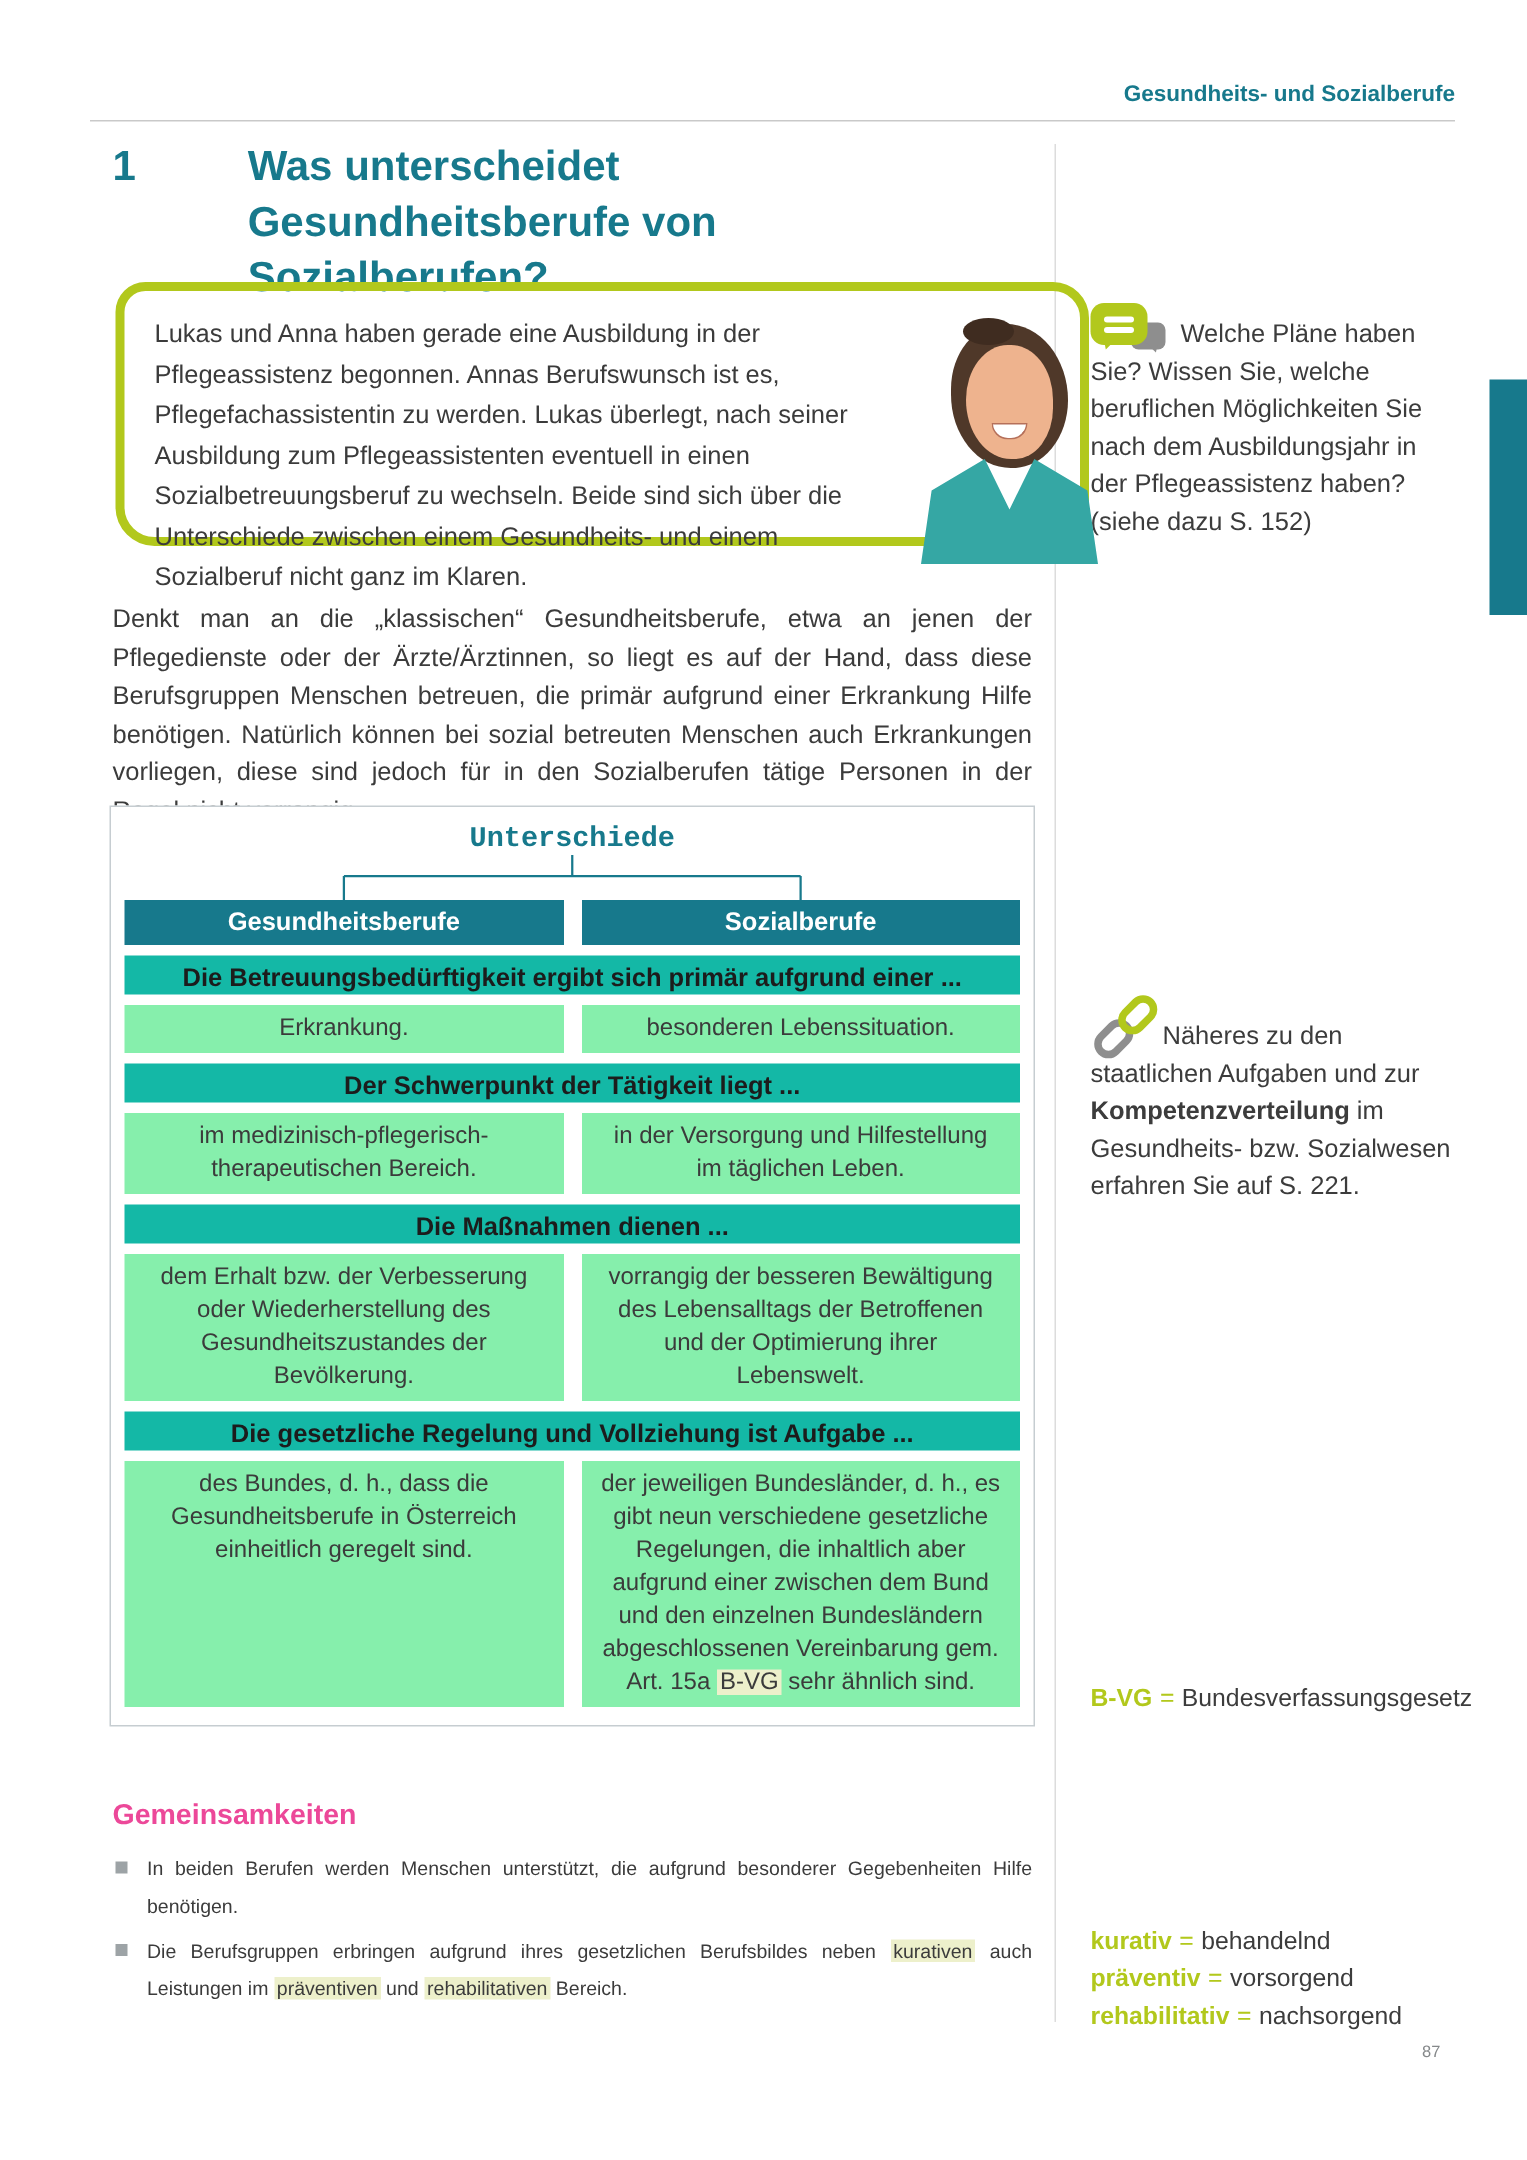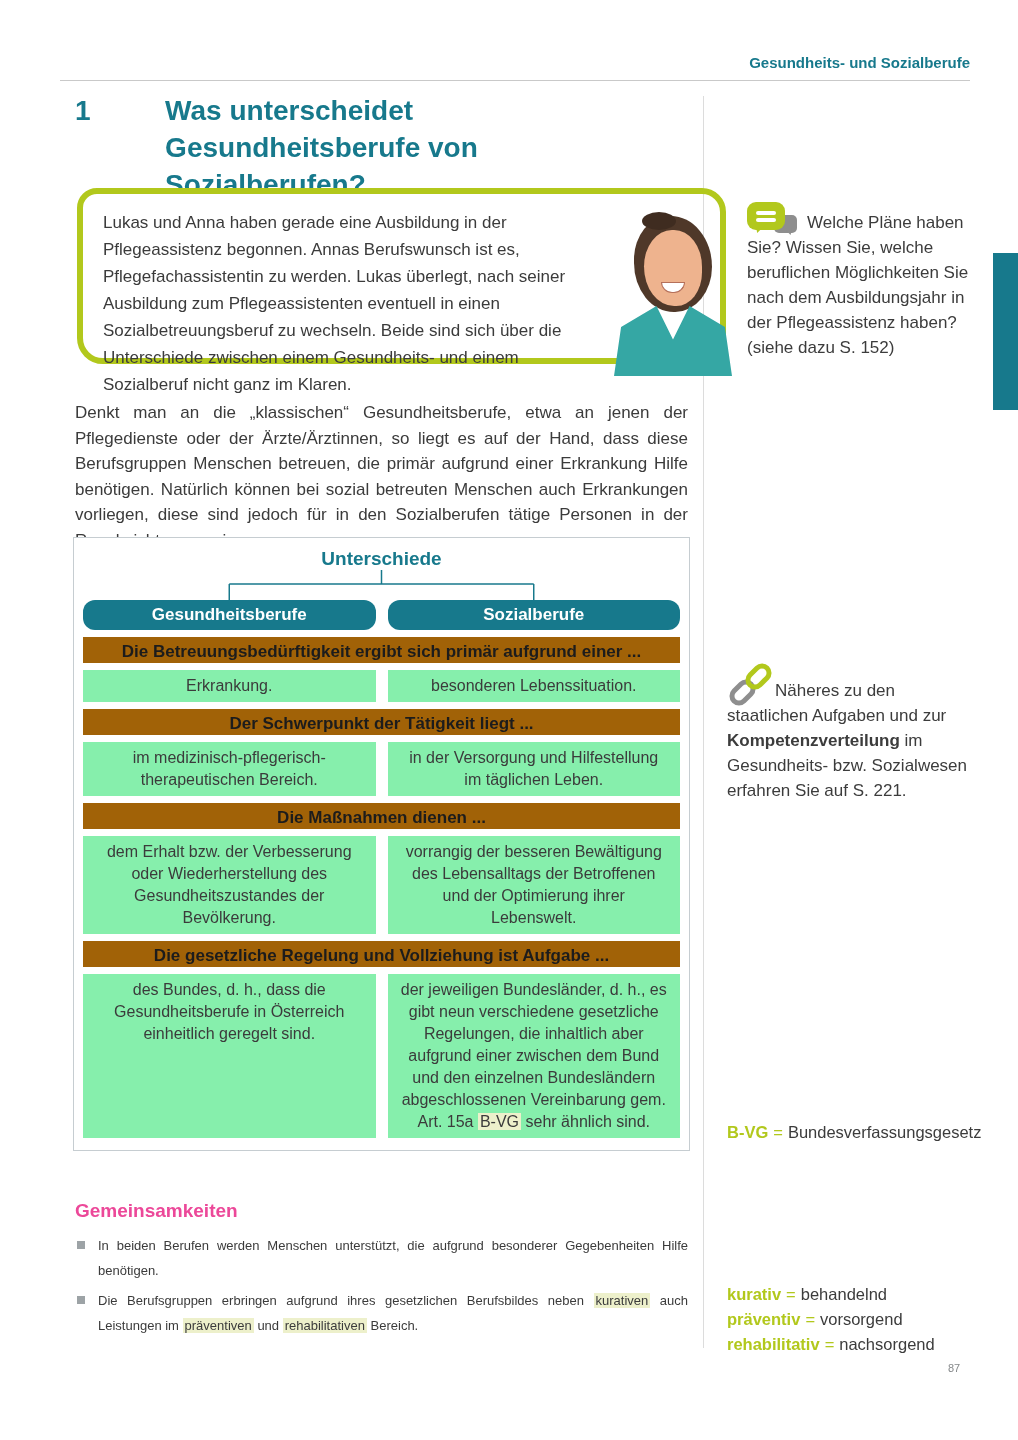--- a/index.html
+++ b/index.html
@@ -35,39 +35,39 @@
   .av-smile { position:absolute; left:47px; top:66px; width:24px; height:11px; background:#ffffff; border:1px solid #b5705a; border-radius:0 0 14px 14px; }
   .av-scrub { position:absolute; left:0; top:90px; width:118px; height:70px; background:#35a7a4;
     clip-path:polygon(0% 100%, 6% 30%, 36% 0%, 50% 48%, 64% 0%, 94% 30%, 100% 100%); }
 
   
   .intro-paragraph { position:absolute; top:400px; left:75px; width:613px; font-size:17px; line-height:25.5px; text-align:justify; }
 
   
   .diagram { position:absolute; top:537px; left:73px; width:617px; background:#fff;
     border:1px solid #c6cdd1; padding:10px 9px 12px; }
-  .d-title { text-align:center; color:#17798c; font-weight:bold; font-size:19px; }
+  .d-title { text-align:center; color:#17798c; font-weight:bold; font-size:19px;font-family:Liberation Mono, monospace; }
   .d-connector { display:block; width:100%; height:30px; }
   .d-grid { display:grid; grid-template-columns:1fr 1fr; column-gap:12px; row-gap:7px; }
-  .d-head { background:#17798c; color:#fff; font-weight:bold; text-align:center; font-size:17px; padding:5px 1px;border-radius:12px; }
-  .d-q { grid-column:1 / span 2; text-align:center; font-weight:bold; color:#1c1c1c; font-size:17px; padding:5px 0 1px; background:#a16207; }
+  .d-head { background:#17798c; color:#fff; font-weight:bold; text-align:center; font-size:17px; padding:5px 1px; }
+  .d-q { grid-column:1 / span 2; text-align:center; font-weight:bold; color:#1c1c1c; font-size:17px; padding:5px 0 1px; background:#14b8a6; }
   .d-cell { background:#86efac; text-align:center; font-size:16px; line-height:22px; padding:5px 12px; }
 
   
   .commonalities { position:absolute; top:1200px; left:75px; width:613px; }
   .c-heading { color:#ec4899; font-weight:bold; font-size:19px; margin-bottom:11px; }
   .c-bullet { position:relative; padding-left:23px; text-align:justify; font-size:13px; line-height:25px; margin-bottom:5px; }
   .c-bullet::before { content:""; position:absolute; left:2px; top:8px; width:8px; height:8px; background:#9da3a6; }
 
   .hl { background:#edf0cb; padding:0 2px; }
   .b { font-weight:bold;text-align:center; }
 
   
   .side-note { position:absolute; left:727px; width:245px; font-size:17px; line-height:25px; color:#3c3c3c; }
-  .note-reflection { top:210px;margin-left:20px; }
+  .note-reflection { top:210px; }
   .note-link { top:678px; }
   .note-text { text-indent:60px; }
   .note-link .note-text { text-indent:48px; }
 
   .icon-speech { position:absolute; left:0; top:-8px; width:52px; height:50px; }
   .sb-gray { position:absolute; left:27px; top:13px; width:23px; height:18px; background:#8e8e8e; border-radius:5px; }
   .sb-gray::after { content:""; position:absolute; right:2px; bottom:-7px; width:0; height:0;
     border:5px solid transparent; border-top:8px solid #8e8e8e; transform:skewX(22deg); }
   .sb-green { position:absolute; left:0; top:0; width:38px; height:28px; background:#b2c81c; border-radius:9px; }
   .sb-green::after { content:""; position:absolute; left:5px; bottom:-9px; width:0; height:0;

